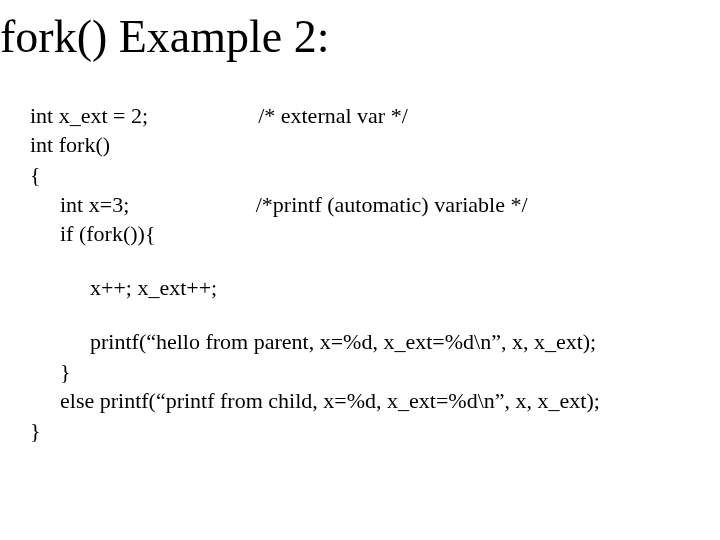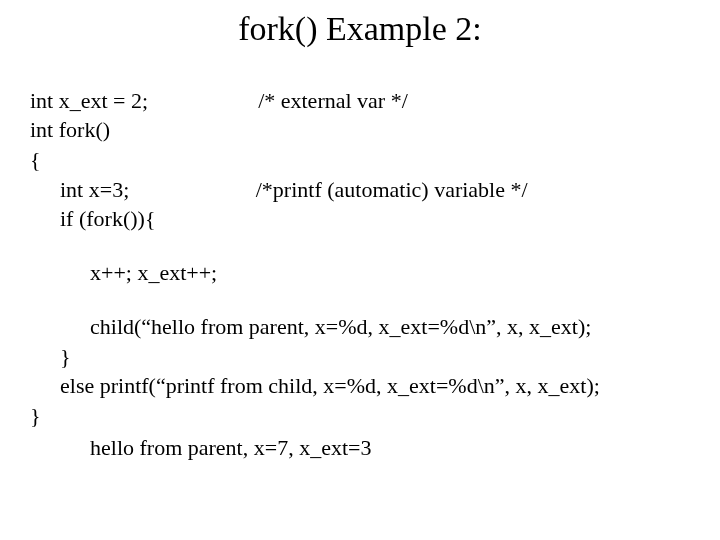--- a/index.html
+++ b/index.html
@@ -11,22 +11,21 @@
     font-family: "Times New Roman", Times, serif;
     color: #000000;
   }
   .slide {
     width: 720px;
     height: 540px;
     position: relative;
     box-sizing: border-box;
   }
   .title {
-    text-align: center;
-    font-size: 34px;
+    font-size: 46px;
     padding-top: 10px;
     padding-bottom: 8px;
   }
   .code-block {
     font-size: 22px;
     line-height: 1.35;
     padding-left: 30px;
     padding-right: 20px;
     white-space: pre;
   }
@@ -46,22 +45,21 @@
 
   <div class="title">fork() Example 2:</div>
 
   <div class="code-block">
 <span>int x_ext = 2;</span>                    <span>/* external var */</span>
 <span>int fork()</span>
 <span>{</span>
 <span class="ind1"><span>int x=3;</span>                       <span>/*printf (automatic) variable */</span></span>
 <span class="ind1">if (fork()){</span>
 <span class="ind2">x++; x_ext++;</span>
-<span class="ind2">child(“hello from parent, x=%d, x_ext=%d\n”, x, x_ext);</span>
+<span class="ind2">printf(“hello from parent, x=%d, x_ext=%d\n”, x, x_ext);</span>
 <span class="ind1">}</span>
 <span class="ind1">else printf(“printf from child, x=%d, x_ext=%d\n”, x, x_ext);</span>
 <span>}</span></div>
 
   <div class="output">
-    <div>hello from parent, x=7, x_ext=3</div>
   </div>
 
 </div>
 
 </body></html>

